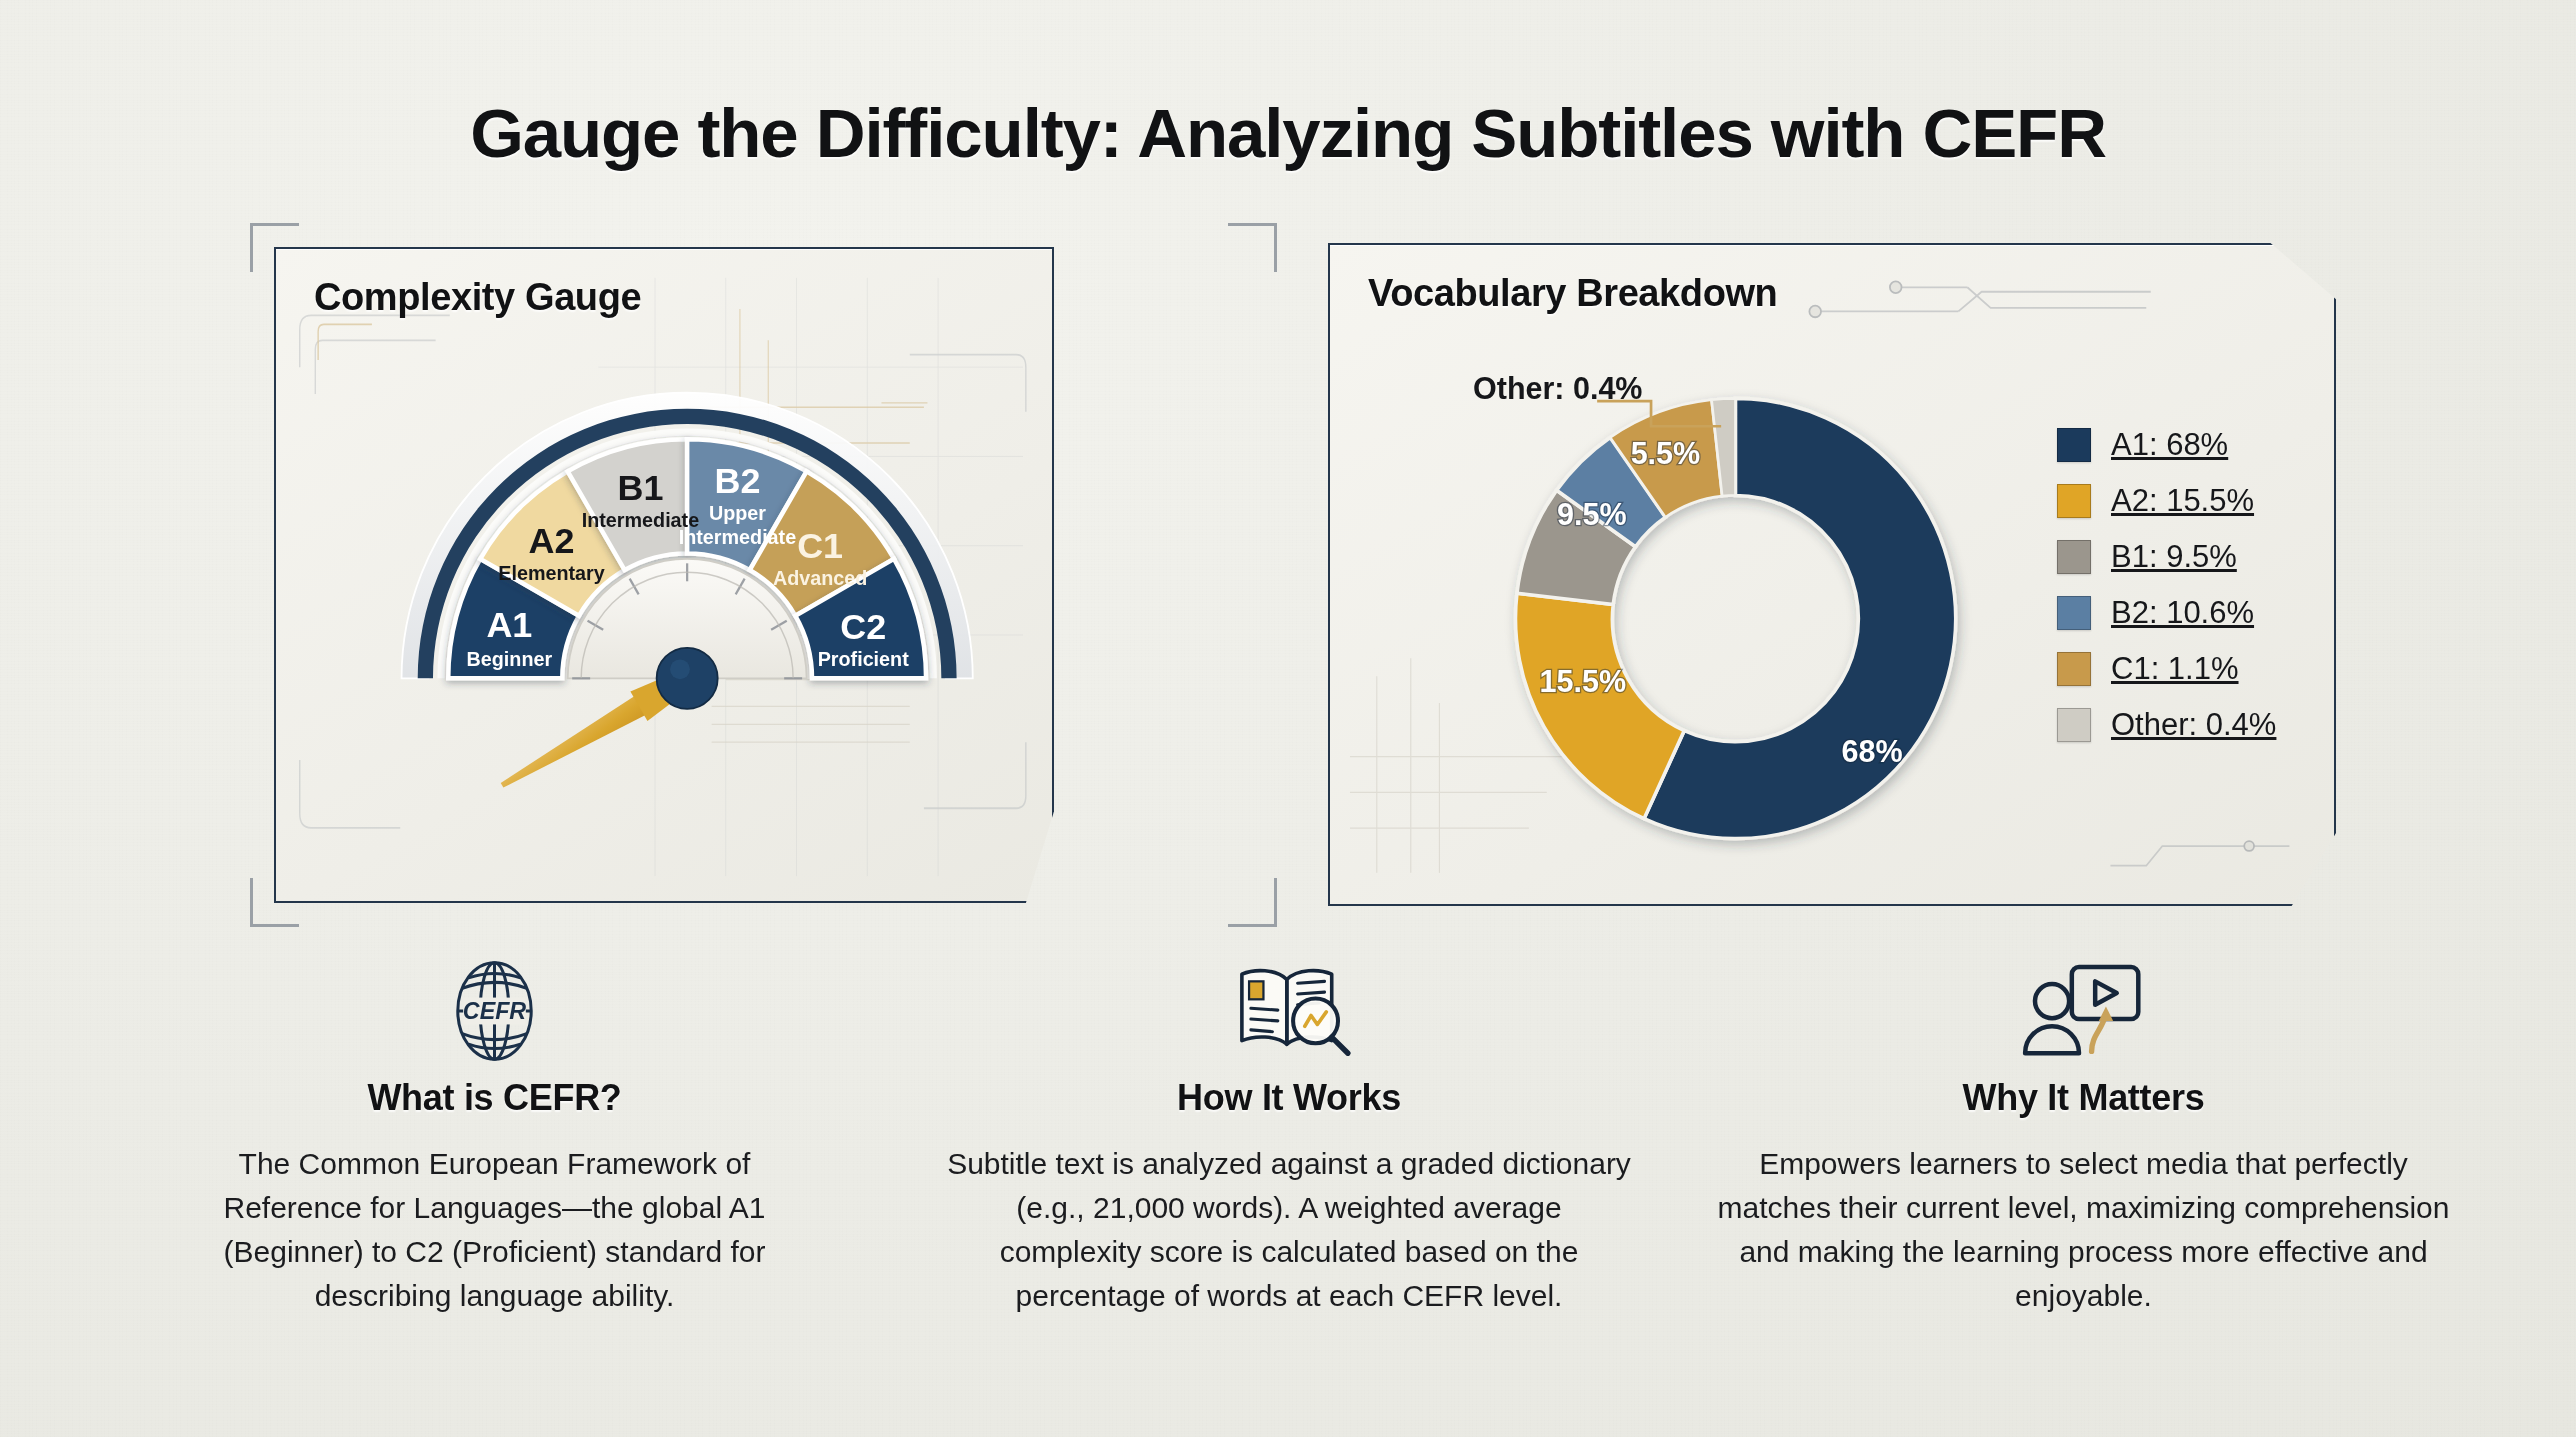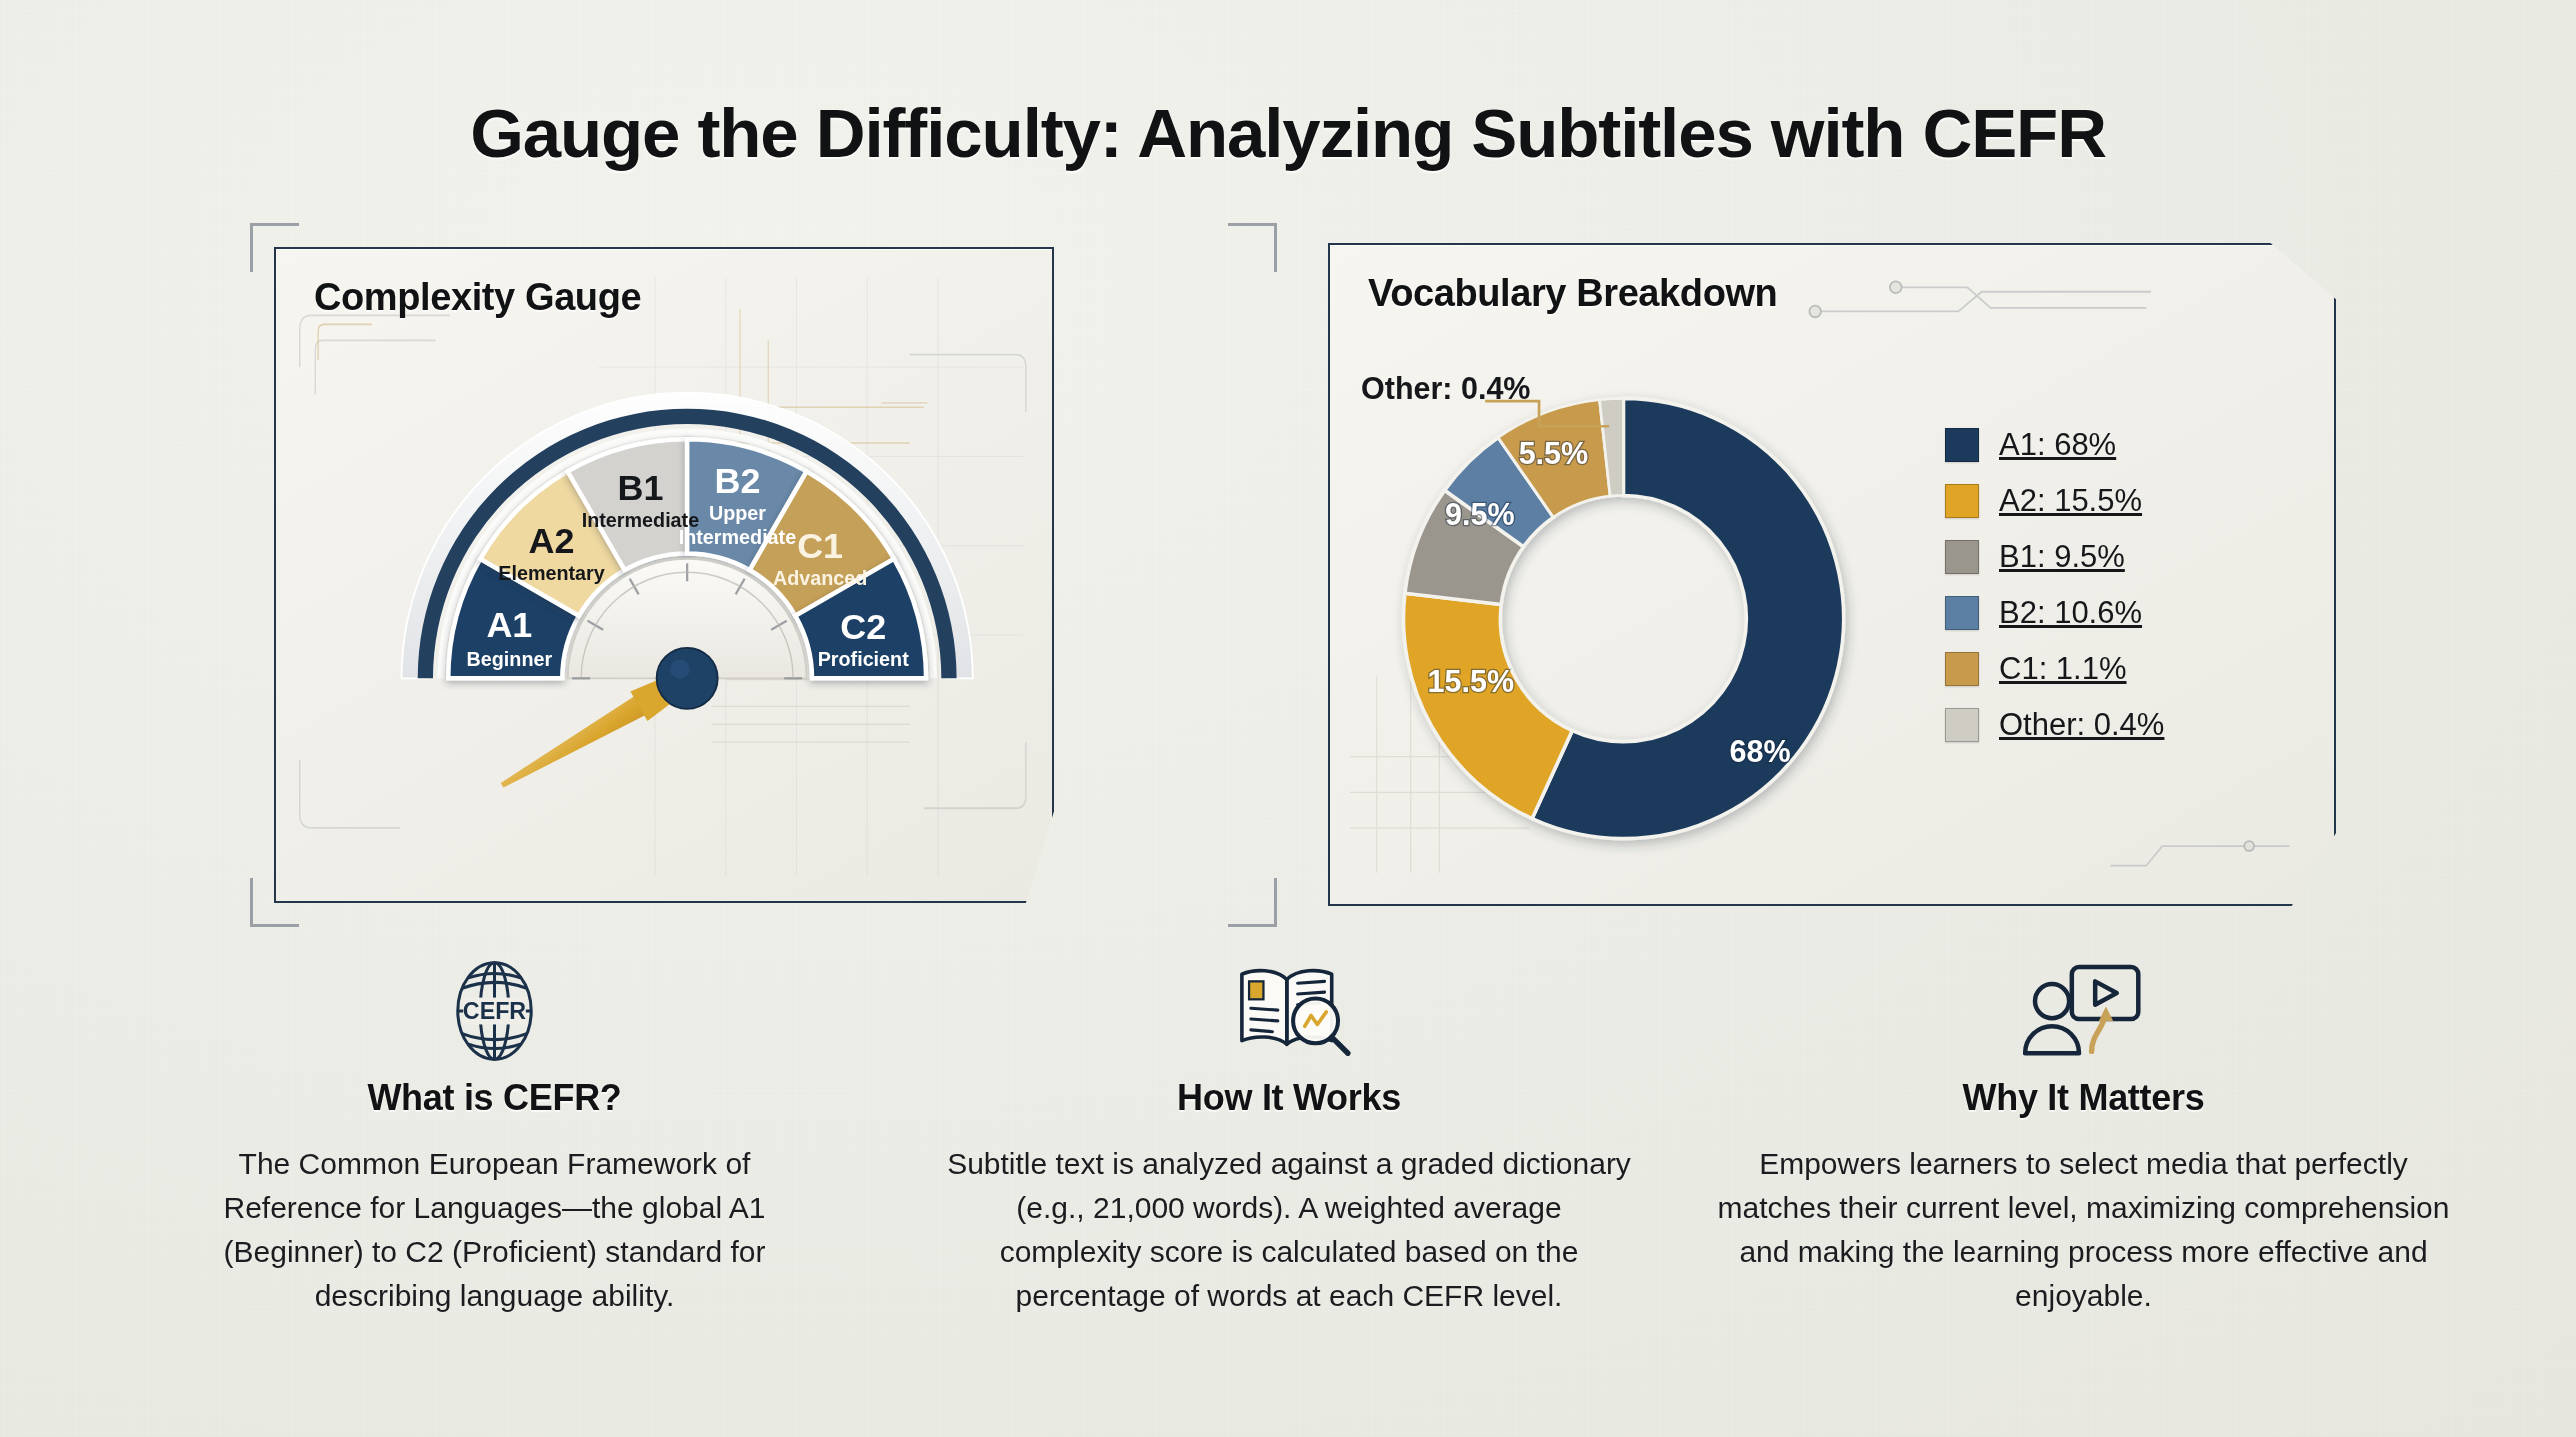--- a/index.html
+++ b/index.html
@@ -68,21 +68,21 @@
     top:438px;
     background:linear-gradient(180deg,#f6e6c3,#efdcb0);
     border:1.8px solid #d9c18a; border-radius:6.3px;
     padding:10px 27px 11.7px;
     font-size:30px; font-weight:700; color:#16171a;
     box-shadow:0 2.7px 5.4px rgba(90,70,30,.18), inset 0 0.9px 0 rgba(255,255,255,.7);
     white-space:nowrap;
   }
 
   
-  #donutWrap{ position:absolute; left:1280px; top:243px; width:1008px; height:535px; }
+  #donutWrap{ position:absolute; left:1392px; top:243px; width:1008px; height:535px; }
   #donutWrap svg.donut{ position:absolute; left:29px; top:106px; width:629px; height:557px; }
 
   .slice-lab{ font-size:34px; font-weight:700; fill:#fff;
               paint-order:stroke; stroke:rgba(25,40,60,.45); stroke-width:3px; }
 
   #otherCallout{
     position:absolute; left:81px; top:128px;
     font-size:30.5px; font-weight:600; color:#16171a;
     white-space:nowrap;
   }
@@ -95,21 +95,21 @@
   .leg-sw{ width:34px; height:34px; border:0.9px solid rgba(0,0,0,.25);
            box-shadow:0 0.9px 1.8px rgba(0,0,0,.15); flex:none; }
   .leg-txt{ font-size:31px; font-weight:500; color:#16171a; white-space:nowrap;text-decoration:underline; }
 
   
   #cols{
     position:absolute; left:135px; top:957px; width:2308px;
     display:flex; justify-content:space-between;
   }
   .col{ width:719px; display:flex; flex-direction:column; align-items:center; }
-  .col-icon{ height:108px; display:flex; align-items:center; justify-content:center; }
+  .col-icon{ height:108px; display:flex; align-items:center; justify-content:center;font-style:italic; }
   .col-h{
     margin-top:12px;
     font-size:36px; font-weight:700; color:#111214; letter-spacing:-0.3px;
     text-shadow:0 1.8px 1.8px rgba(255,255,255,.8);
   }
   .col-p{
     margin-top:23.4px; width:100%;
     font-size:30px; line-height:1.46; color:#1b1c1f; text-align:center;
   }
   .col:nth-child(1) .col-p{ width:638px; }

